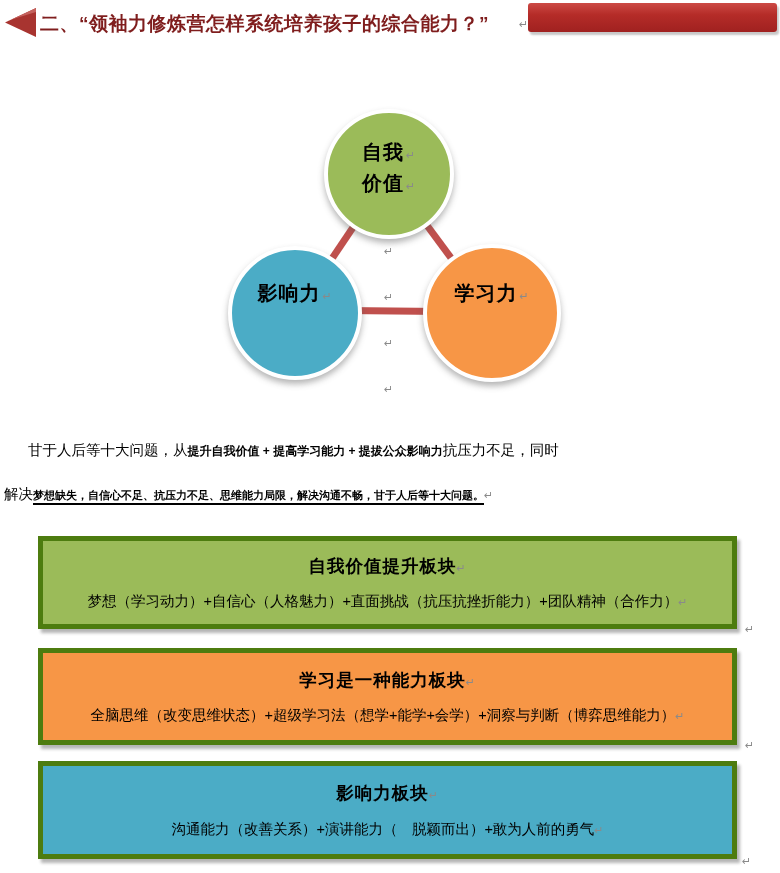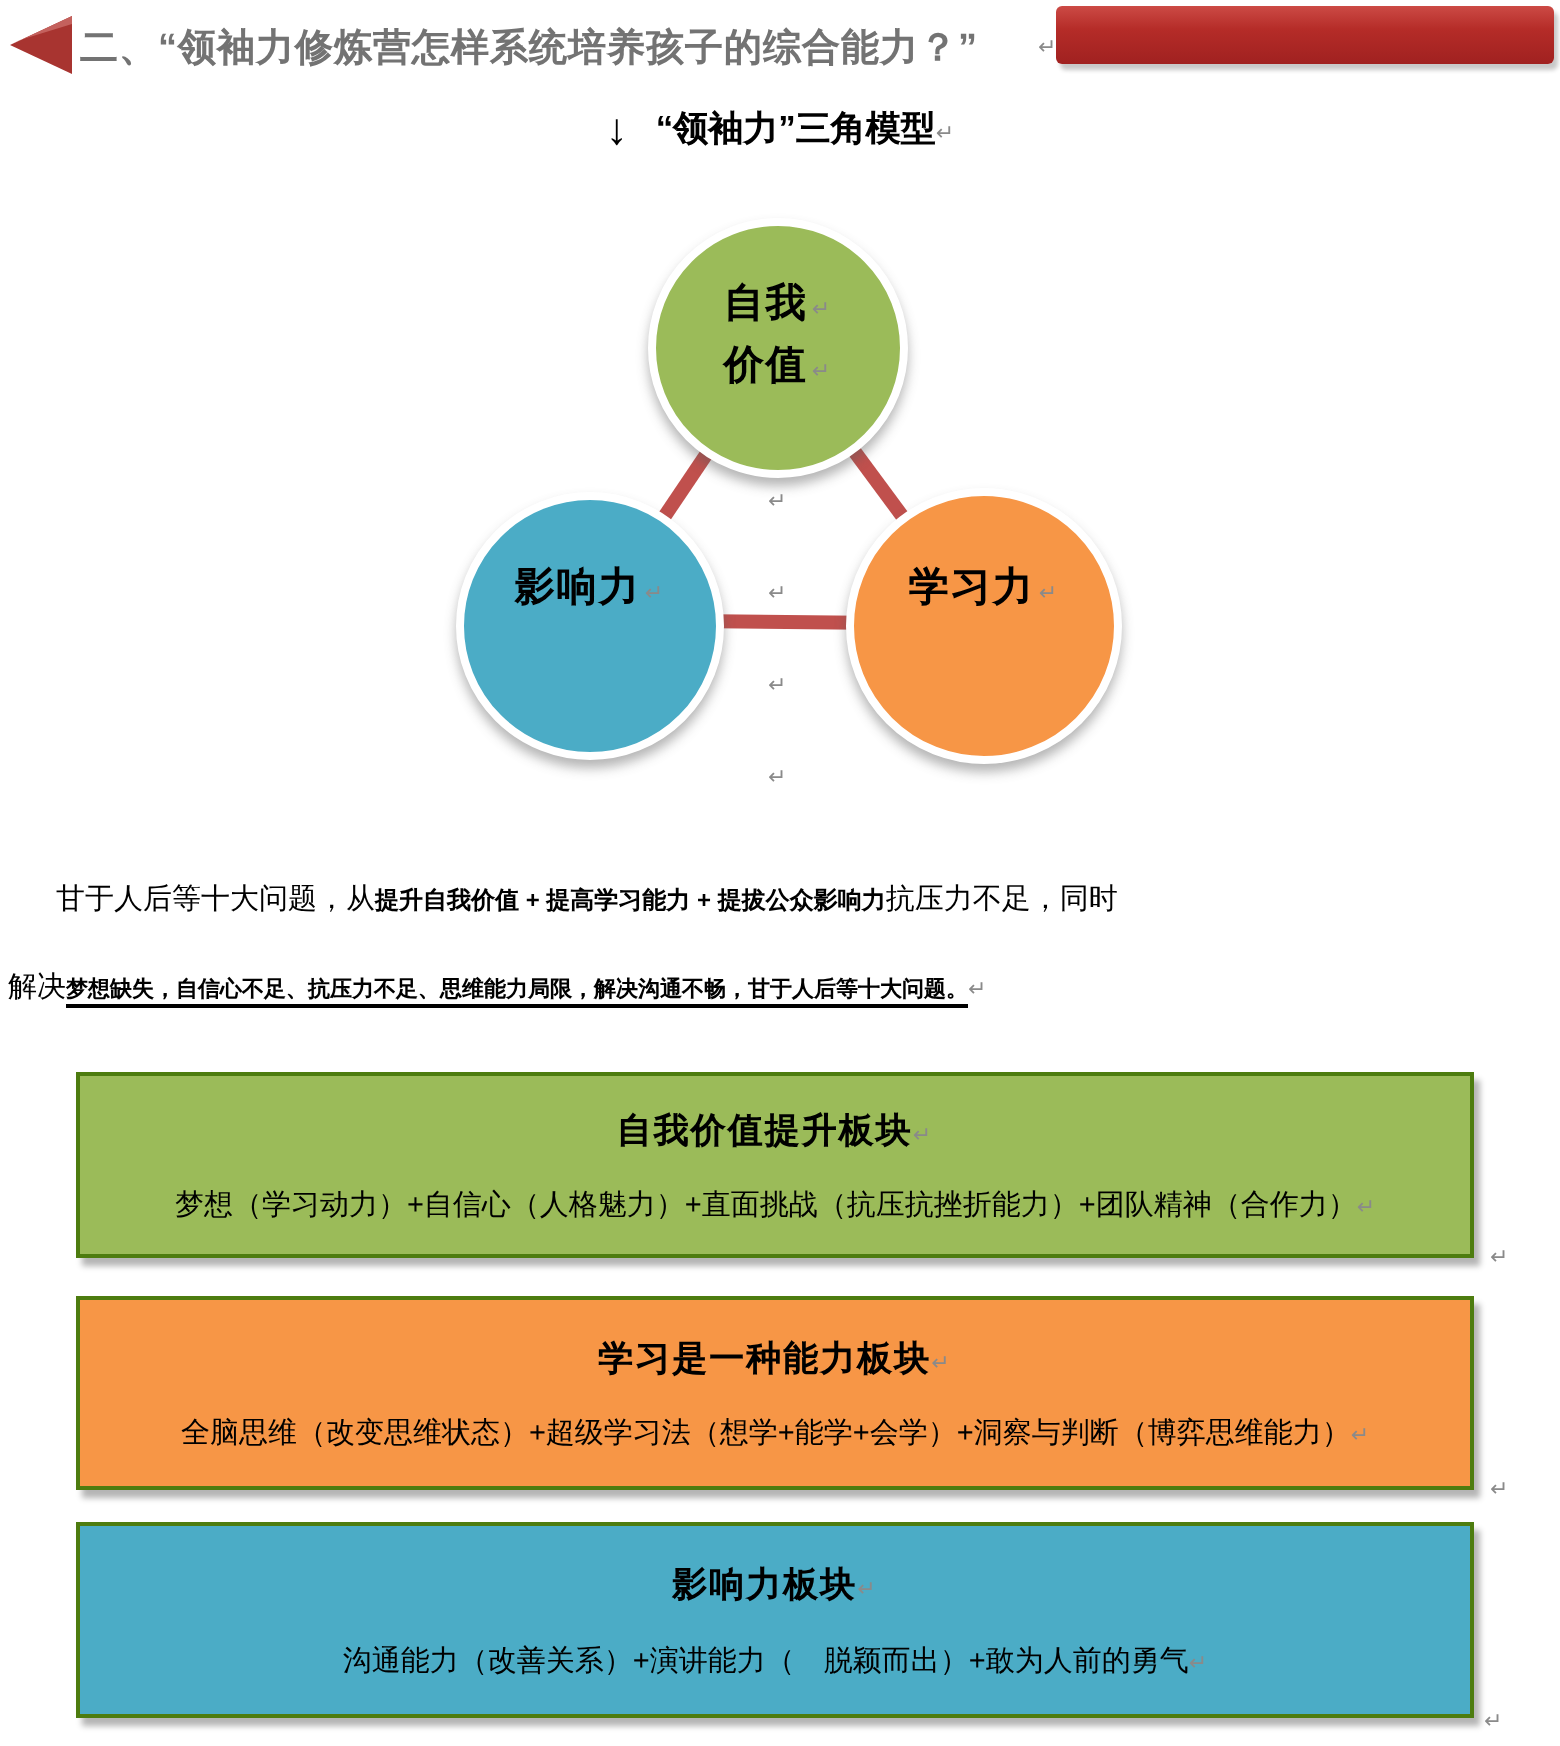--- a/index.html
+++ b/index.html
@@ -9,21 +9,21 @@
     width: 780px;
     height: 873px;
     background: #fff;
     overflow: hidden;
     font-family: "Liberation Sans", "DejaVu Sans", sans-serif;
   }
   
   .tri-icon { position: absolute; left: 2px; top: 7px; width: 36px; height: 32px; }
   .page-title {
     position: absolute; left: 40px; top: 11px;
-    font-size: 19px; font-weight: 700; color: #737373;
+    font-size: 19px; font-weight: 700; color: #7f1d1d;
     white-space: nowrap; letter-spacing: 0.5px;
   }
   .banner {
     position: absolute; left: 528px; top: 3px; width: 249px; height: 29px;
     border-radius: 3px;
     background: linear-gradient(180deg, #cc4a45 0%, #b52c28 40%, #a02120 100%);
     box-shadow: 2px 3px 2px #c8c8c8;
   }
   .rmark {
     color: #8a8a8a; font-size: 11px; font-weight: 400; line-height: 1;
@@ -57,21 +57,21 @@
   .para-line1 { left: 28px; top: 437px; font-size: 14.5px; }
   .para-line2 { left: 4px;  top: 481px; font-size: 14.5px; }
   .para-bold  { font-size: 12px; font-weight: 700; }
   .para-bold-ul {
     font-size: 11px; font-weight: 700;
     text-decoration: underline; text-decoration-thickness: 1.5px; text-underline-offset: 4px;
   }
   
   .panel {
     position: absolute; left: 38px; width: 699px;
-    border: 2px solid #4d7c0f;
+    border: 5px solid #4d7c0f;
     box-shadow: 3px 4px 3px #b5b5b5;
     display: flex; flex-direction: column; justify-content: space-evenly; align-items: center;
     color: #000; text-align: center;
   }
   .panel-green  { top: 536px; height: 93px; background: #9bbb59; }
   .panel-orange { top: 648px; height: 97px; background: #f79646; }
   .panel-blue   { top: 761px; height: 98px; background: #4bacc6; }
   .panel-title { font-size: 17.5px; font-weight: 700; letter-spacing: 1px; white-space: nowrap; }
   .panel-body  { font-size: 14.5px; font-weight: 400; white-space: nowrap; }
 </style>
@@ -81,23 +81,20 @@
 <div class="page">
 
   <svg class="tri-icon" viewBox="0 0 36 32">
     <polygon points="34,1 34,30 3,15.5" fill="#a83430"></polygon>
     <polygon points="34,1 3,15.5 8,13 34,5" fill="#c4615d"></polygon>
   </svg>
   <div class="page-title">二、“领袖力修炼营怎样系统培养孩子的综合能力？”</div>
   <div class="banner"></div>
   <span class="rmark abs" style="left:519px; top:19px;">↵</span>
 
-  <div class="subtitle-row">
-    <span class="down-arrow">↓</span><span>“领袖力”三角模型</span><span class="rmark">↵</span>
-  </div>
 
   <svg class="connectors" viewBox="0 0 780 320">
     <line x1="389" y1="79" x2="296" y2="217" stroke="#c0504d" stroke-width="7"></line>
     <line x1="389" y1="79" x2="491" y2="217" stroke="#c0504d" stroke-width="7"></line>
     <line x1="296" y1="215" x2="491" y2="217" stroke="#c0504d" stroke-width="7"></line>
   </svg>
 
   <div class="circle circle-top">
     <div class="circle-label">
       <span>自我</span><span class="rmark">↵</span><br>

